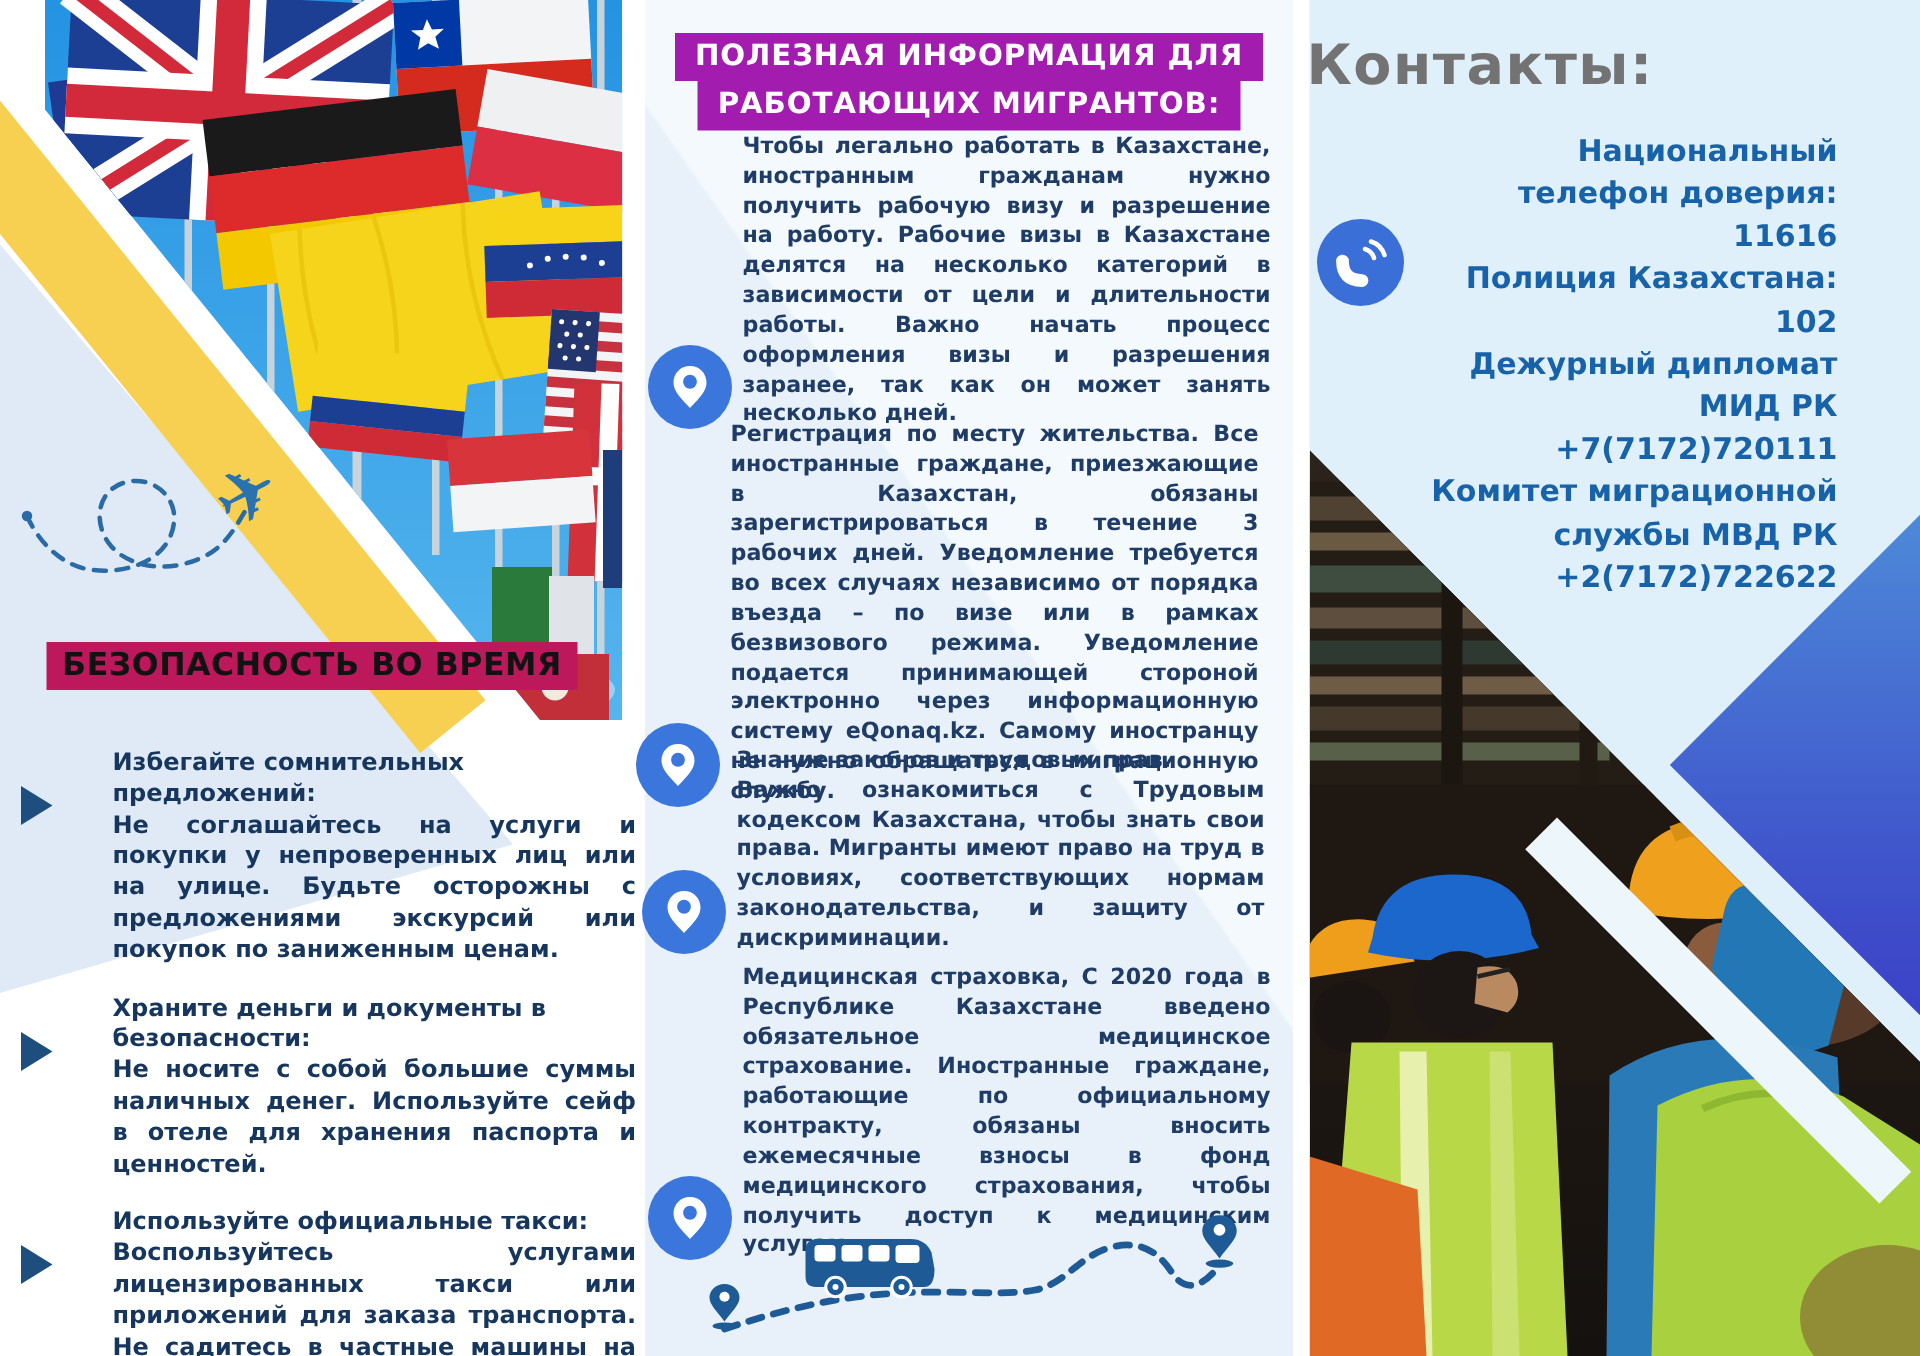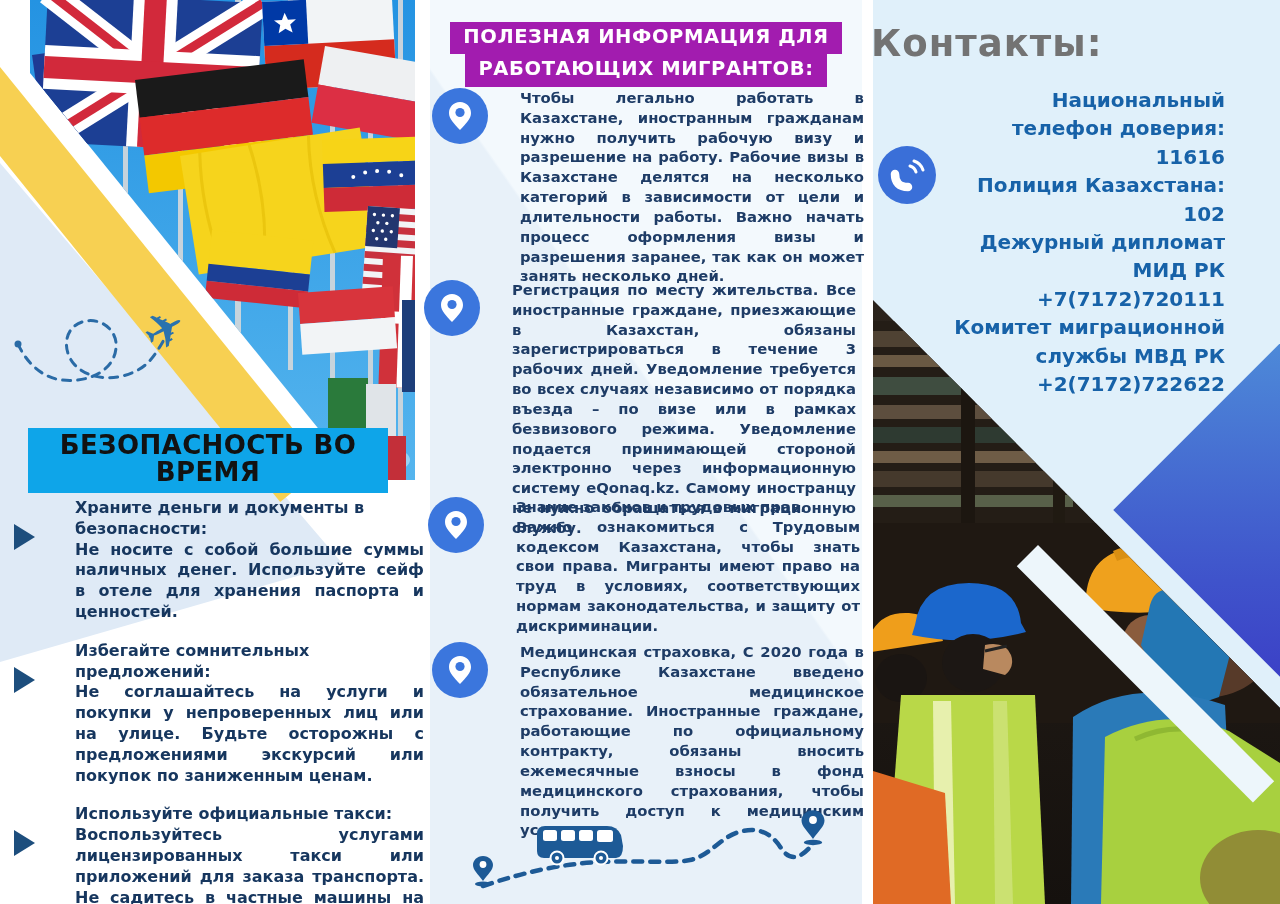--- a/index.html
+++ b/index.html
@@ -10,37 +10,37 @@
   
   .blue-tri{left:0;top:0;width:430px;height:904px;background:#dfeaf6;
             clip-path:polygon(0px 163px,342px 563px,0px 662px);}
   .flags-photo{left:30px;top:0;width:385px;height:480px;
                clip-path:polygon(0 0,385px 0,385px 480px,330px 480px,0 73px);}
   .flags-photo svg{display:block;}
   .yellow-band{left:-30px;top:30px;width:562px;height:56px;background:#f7d052;
                transform:rotate(51deg);transform-origin:0 0;}
   .plane-doodle{left:10px;top:288px;width:205px;height:108px;}
   .left-title{left:28px;top:428px;width:360px;text-align:center;line-height:1.05;}
-  .hl{display:inline-block;background:#0ea5e9;color:#121212;font-size:26px;
+  .hl{display:inline-block;background:#be185d;color:#121212;font-size:21px;
       letter-spacing:.4px;padding:4px 10px 6px;}
   .items{left:14px;top:498px;width:410px;}
   .item{display:flex;gap:19px;margin-bottom:18px;}
   .marker{flex:0 0 21px;width:0;height:0;margin-top:26px;
           border-top:13px solid transparent;border-bottom:13px solid transparent;
           border-left:21px solid #1d4e7d;}
   .item-text{width:365px;color:#16365e;font-size:16px;line-height:1.3;}
   .item-body{text-align:justify;}
 
   
   .mid-bg{left:430px;top:0;width:432px;height:904px;
           background:linear-gradient(235deg,#f3f9fd 45%,#e8f1f9 45.3%);}
   .mid-title{left:430px;top:22px;width:432px;text-align:center;line-height:1.05;}
   .hl2{display:inline-block;background:#a21caf;color:#ffffff;font-size:19.5px;
        letter-spacing:.6px;padding:5px 13px 7px;}
-  .sec{position:absolute;display:flex;align-items:flex-start;gap:32px;width:432px;}
+  .sec{position:absolute;display:flex;align-items:flex-end;gap:7px;width:432px;}
   .pin-circle{flex:0 0 56px;width:56px;height:56px;border-radius:50%;background:#3b76dd;
               display:flex;align-items:center;justify-content:center;}
   .sec-text{width:352px;color:#1e3c66;font-size:14.8px;line-height:1.34;text-align:justify;}
   .sec-text p{margin:0;}
   .bus-doodle{left:465px;top:800px;width:395px;height:102px;}
 
   
   .right-bg{left:873px;top:0;width:407px;height:904px;background:#e0f0fa;}
   .contacts-title{left:871px;top:22px;font-size:37px;letter-spacing:1px;color:#737373;}
   .phone-circle{left:878px;top:146px;width:58px;height:58px;border-radius:50%;background:#3a6fd8;
@@ -200,29 +200,29 @@
   </svg>
 
   <div class="abs left-title">
     <span class="hl">БЕЗОПАСНОСТЬ ВО ВРЕМЯ</span><br>
   </div>
 
   <div class="abs items">
     <div class="item">
       <div class="marker"></div>
       <div class="item-text">
-        <div class="item-head">Храните деньги и документы в безопасности:</div>
-        <div class="item-body">Не носите с собой большие суммы наличных денег. Используйте сейф в отеле для хранения паспорта и ценностей.</div>
+        <div class="item-head">Избегайте сомнительных предложений:</div>
+        <div class="item-body">Не соглашайтесь на услуги и покупки у непроверенных лиц или на улице. Будьте осторожны с предложениями экскурсий или покупок по заниженным ценам.</div>
       </div>
     </div>
     <div class="item">
       <div class="marker"></div>
       <div class="item-text">
-        <div class="item-head">Избегайте сомнительных предложений:</div>
-        <div class="item-body">Не соглашайтесь на услуги и покупки у непроверенных лиц или на улице. Будьте осторожны с предложениями экскурсий или покупок по заниженным ценам.</div>
+        <div class="item-head">Храните деньги и документы в безопасности:</div>
+        <div class="item-body">Не носите с собой большие суммы наличных денег. Используйте сейф в отеле для хранения паспорта и ценностей.</div>
       </div>
     </div>
     <div class="item">
       <div class="marker"></div>
       <div class="item-text">
         <div class="item-head">Используйте официальные такси:</div>
         <div class="item-body">Воспользуйтесь услугами лицензированных такси или приложений для заказа транспорта. Не садитесь в частные машины на улице.</div>
       </div>
     </div>
   </div>

